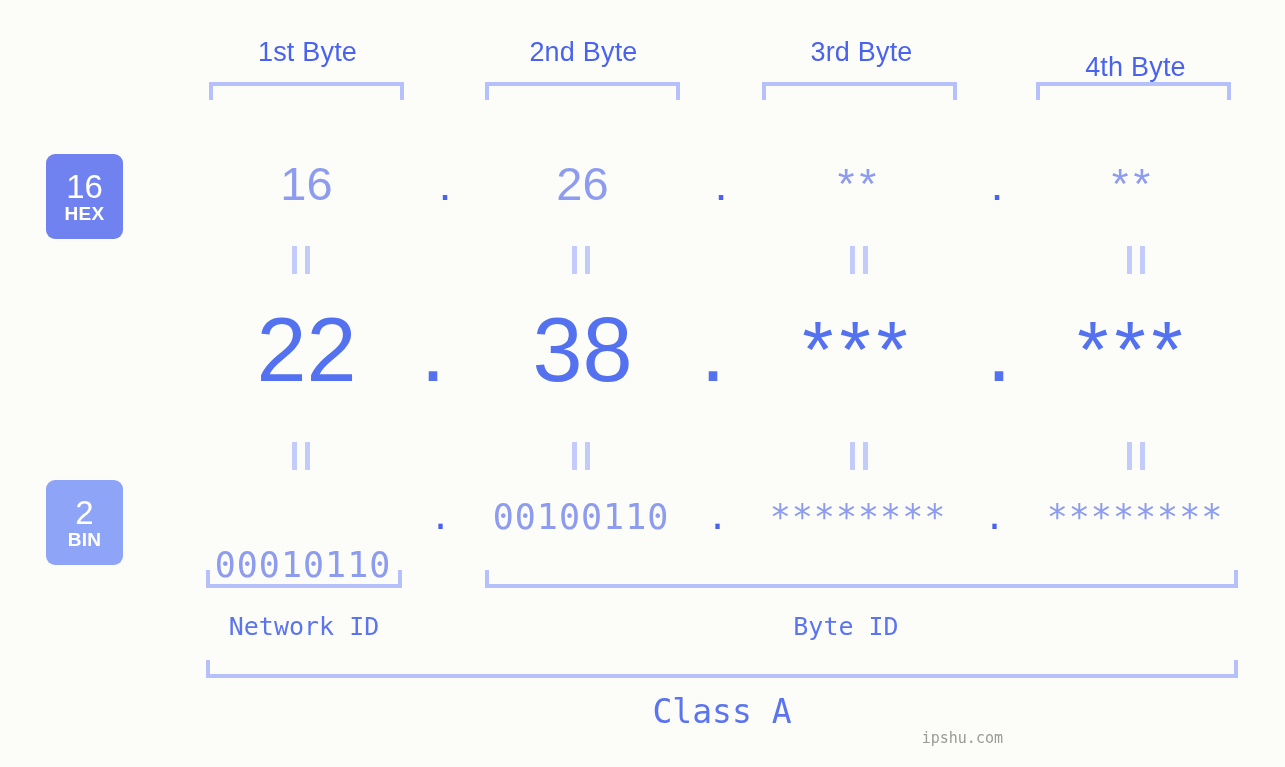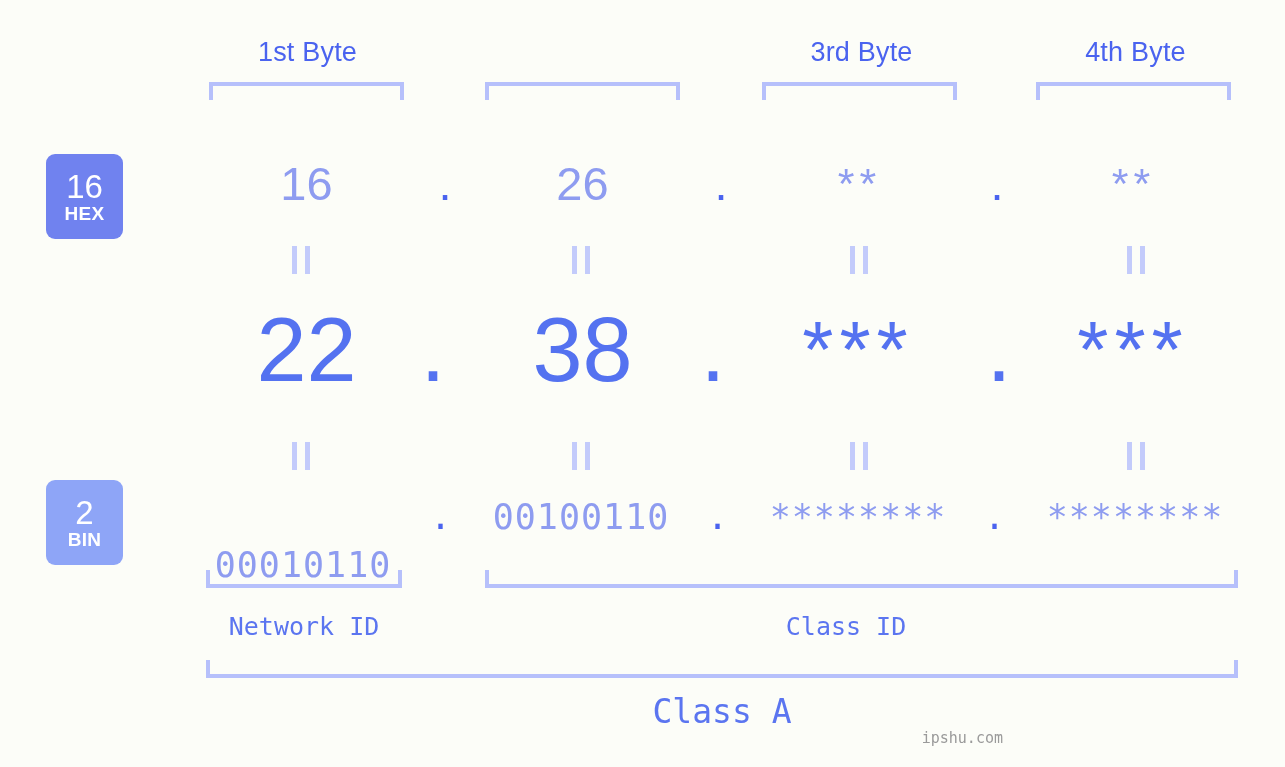--- a/index.html
+++ b/index.html
@@ -183,22 +183,23 @@
     letter-spacing: 0px;
     margin-left: 32px;
   }
 </style>
 </head>
 <body>
 
 <div class="stage">
 
   <div class="byte-label" style="left:190px; width:235px;">1st Byte</div>
+  <div class="byte-label" style="left:466px; width:235px;">2nd Byte</div>
   <div class="byte-label" style="left:744px; width:235px;">3rd Byte</div>
-  <div class="byte-label" style="left:1018px; width:235px;">4th Byte</div>
+  <div class="byte-label" style="left:1018px; width:235px;margin-top:15px;">4th Byte</div>
 
   <div class="bracket-top" style="left:209px; top:82px; width:195px;"></div>
   <div class="bracket-top" style="left:485px; top:82px; width:195px;"></div>
   <div class="bracket-top" style="left:762px; top:82px; width:195px;"></div>
   <div class="bracket-top" style="left:1036px; top:82px; width:195px;"></div>
 
   <div class="badge" id="badge-hex">
     <span class="num">16</span>
     <span class="abbr">HEX</span>
   </div>
@@ -268,20 +269,20 @@
     <div class="cell dot" style="left:677px; width:82px;">.</div>
     <div class="cell" style="left:758px; width:200px;">********</div>
     <div class="cell dot" style="left:954px; width:82px;">.</div>
     <div class="cell" style="left:1035px; width:200px;">********</div>
   </div>
 
   <div class="bracket-bottom" style="left:206px; top:570px; width:196px;"></div>
   <div class="bracket-bottom" style="left:485px; top:570px; width:753px;"></div>
 
   <div class="id-label" style="left:206px; top:613px; width:196px;">Network ID</div>
-  <div class="id-label" style="left:746px; top:613px; width:200px;">Class ID</div>
+  <div class="id-label" style="left:746px; top:613px; width:200px;">Byte ID</div>
 
   <div class="bracket-bottom" style="left:206px; top:660px; width:1032px;"></div>
   <div class="class-label" style="left:206px; top:694px; width:1032px;">Class A</div>
 
   <div class="watermark">ipshu.com</div>
 
 </div>
 
 </body></html>

